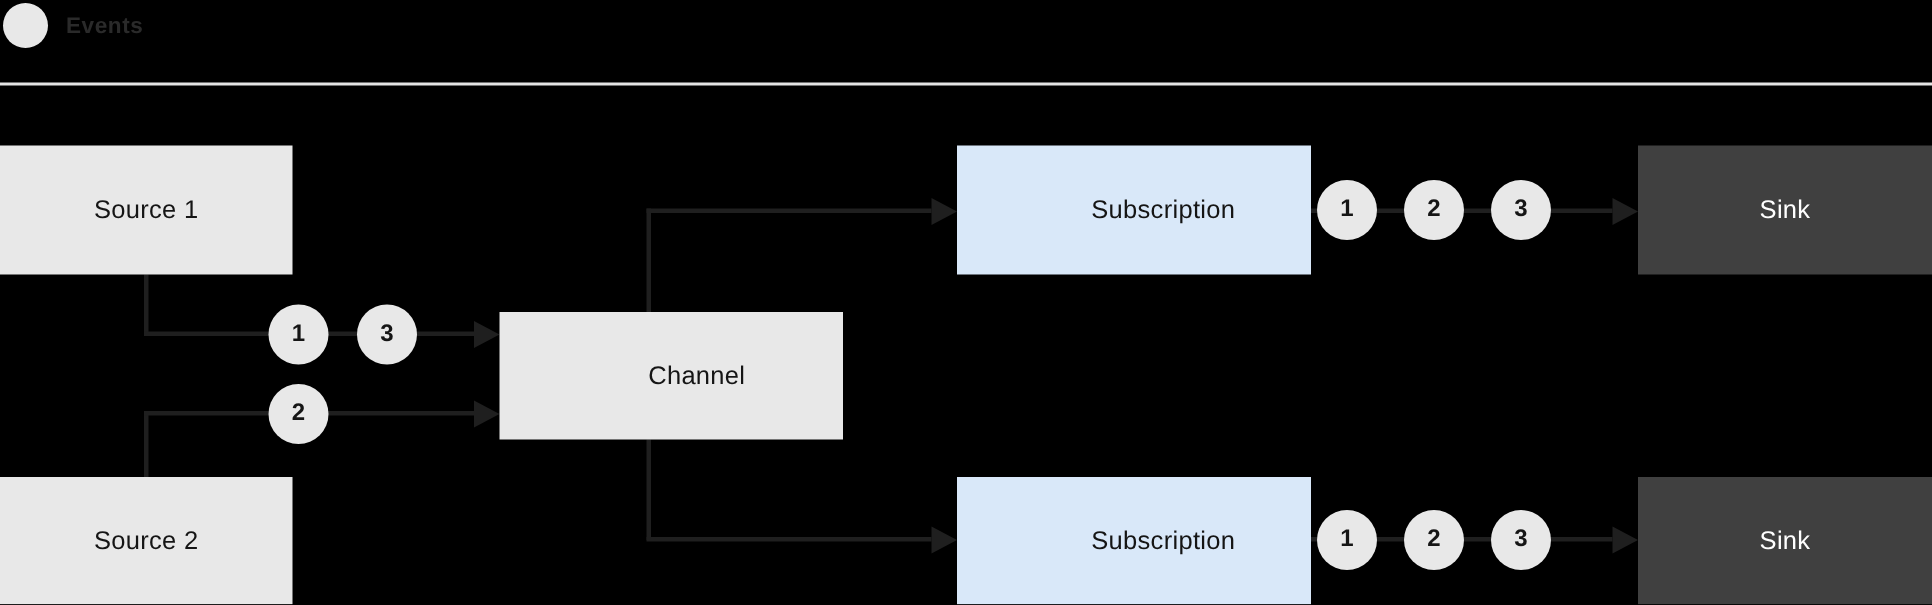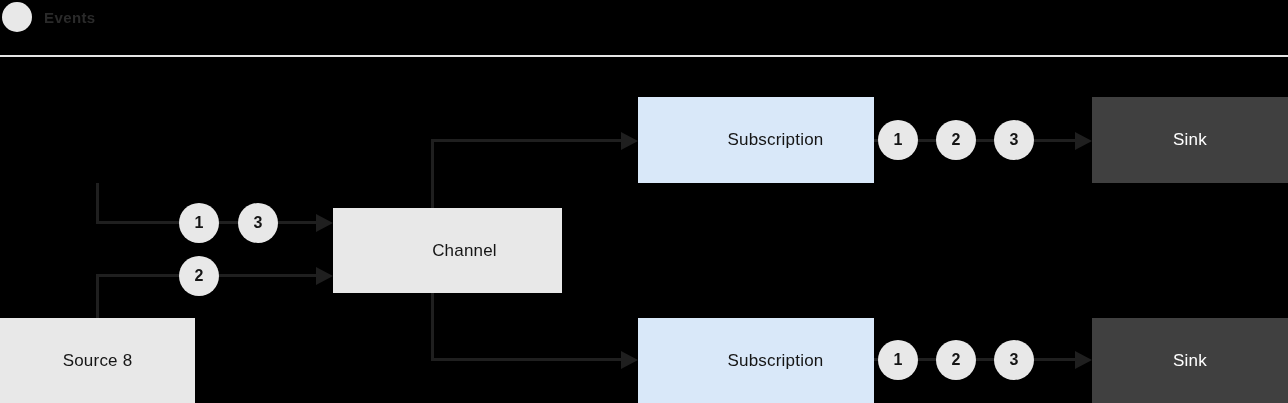--- a/index.html
+++ b/index.html
@@ -77,21 +77,22 @@
   <div class="vline" style="left:431px; top:293px; height:67px;"></div>
   <div class="hline" style="left:431px; top:358px; width:190px;"></div>
   <div class="arrow" style="left:621px; top:351px;"></div>
 
   <div class="hline" style="left:835px; top:139px; width:240px;"></div>
   <div class="arrow" style="left:1075px; top:132px;"></div>
 
   <div class="hline" style="left:835px; top:358px; width:240px;"></div>
   <div class="arrow" style="left:1075px; top:351px;"></div>
 
-  <div class="box gray" style="left:0; top:318px; width:195px; height:85px;">Source 8</div>
+  <div class="box gray" style="left:0; top:97px; width:195px; height:86px;">Source 1</div>
+  <div class="box gray" style="left:0; top:318px; width:195px; height:85px;">Source 2</div>
   <div class="box gray" style="left:333px; top:208px; width:195px; height:85px;padding-left:34px;">Channel</div>
   <div class="box lblue" style="left:638px; top:97px; width:197px; height:86px;">Subscription</div>
   <div class="box lblue" style="left:638px; top:318px; width:197px; height:85px;">Subscription</div>
   <div class="box blue" style="left:1092px; top:97px; width:196px; height:86px;">Sink</div>
   <div class="box blue" style="left:1092px; top:318px; width:196px; height:85px;">Sink</div>
 
   <div class="ecircle" style="left:179px; top:203px;">1</div>
   <div class="ecircle" style="left:238px; top:203px;">3</div>
 
   <div class="ecircle" style="left:179px; top:256px;">2</div>

